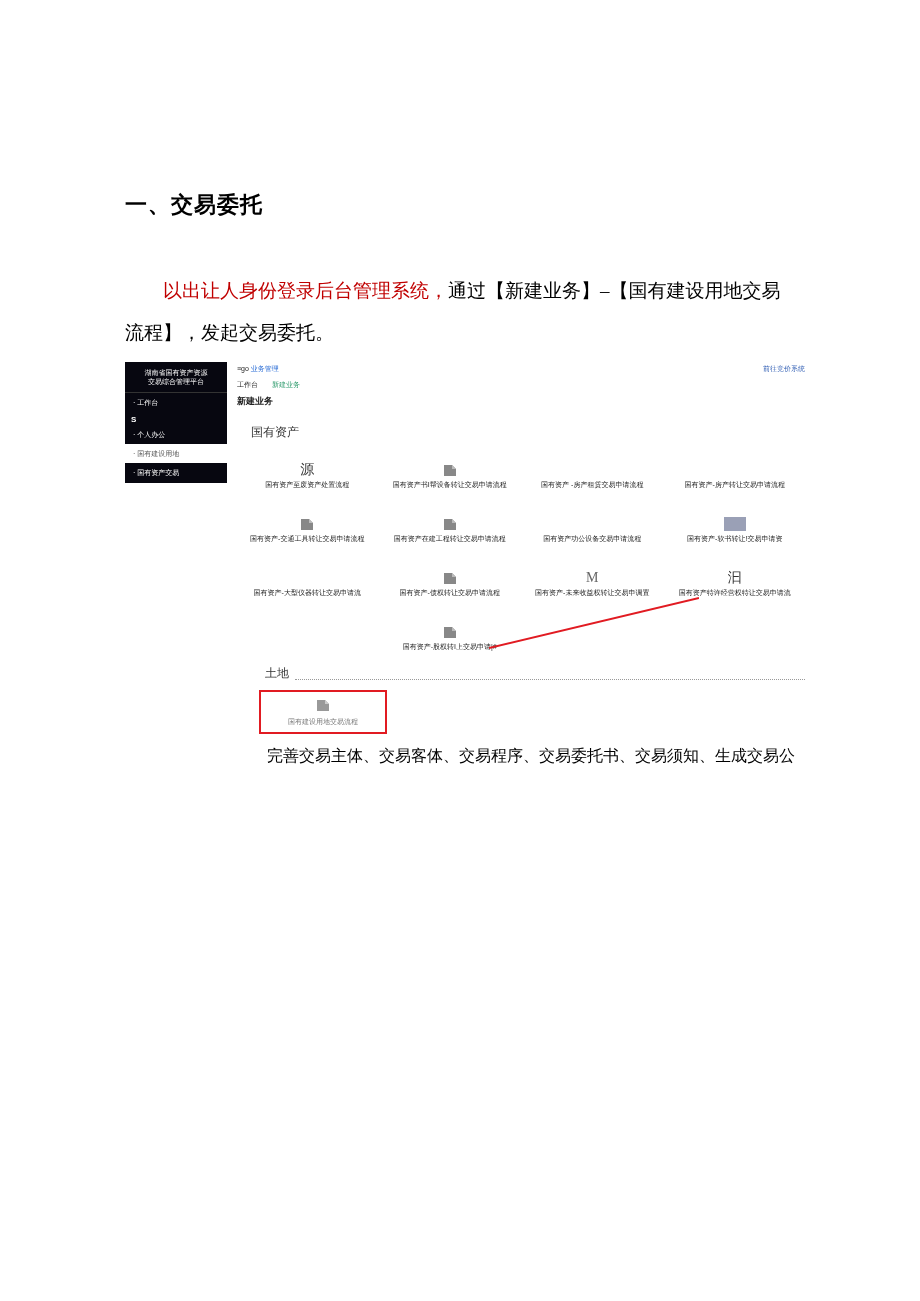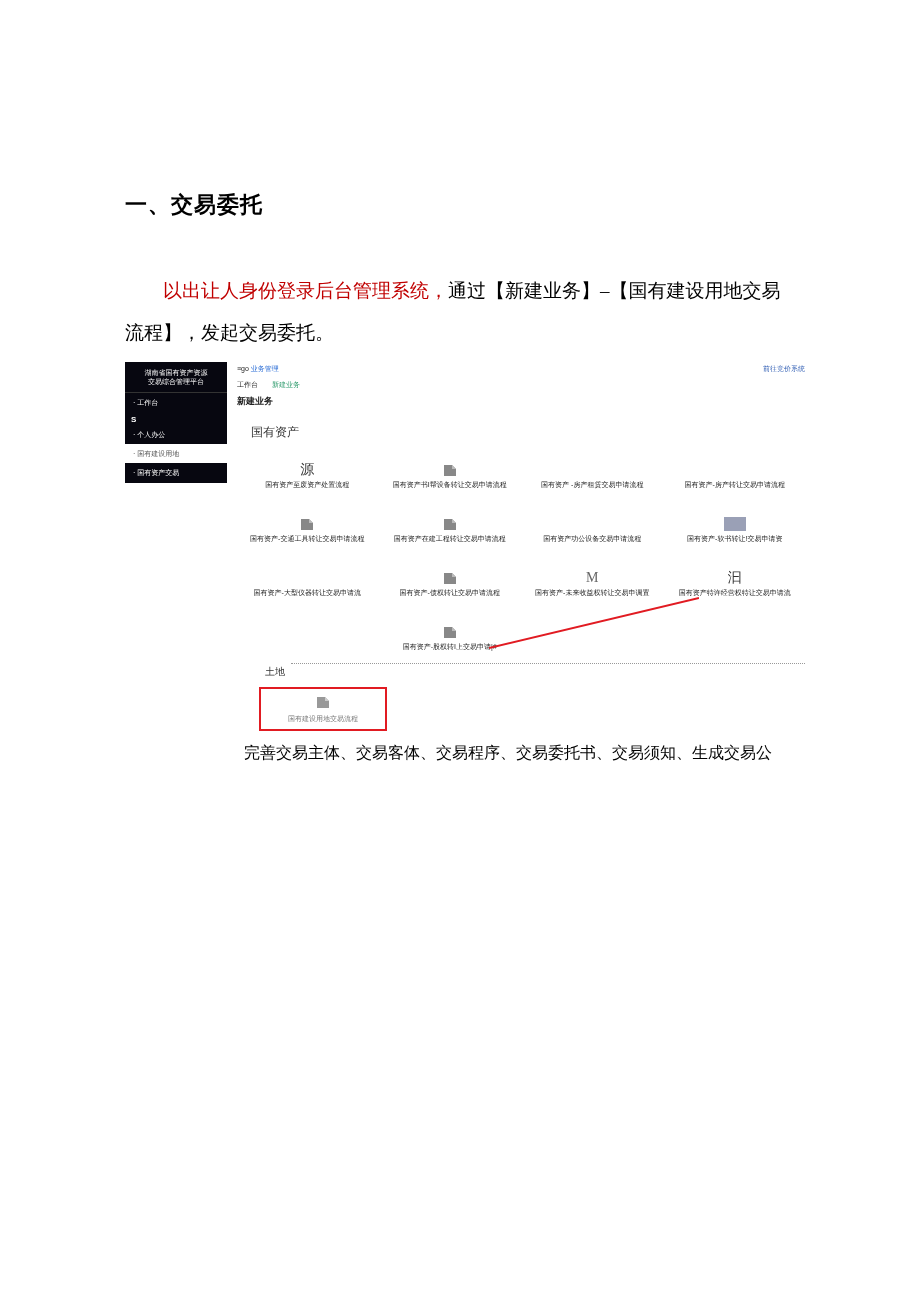--- a/index.html
+++ b/index.html
@@ -159,22 +159,22 @@
     line-height: 1;
   }
   .tile .letter-glyph {
     font-family: serif;
     font-size: 14px;
     color: #666;
     line-height: 1;
   }
   .land-row {
     display: flex;
-    align-items: flex-start;
-    font-size: 10px;
+    align-items: flex-end;
+    font-size: 12px;
     color: #333;
     padding: 4px 0 0 28px;
   }
   .land-row .lbl { padding-right: 6px; background:#fff; position: relative; z-index:2; }
   .land-row .dots {
     flex: 1;
     border-top: 1px dotted #999;
     transform: translateY(-2px);
   }
 
@@ -199,21 +199,21 @@
   .red-line-svg {
     position: absolute;
     left: 262px;
     top: 232px;
     width: 210px;
     height: 58px;
     pointer-events: none;
   }
 
   .after-para {
-    text-align: center;
+    text-align: right;
     font-size: 16px;
     line-height: 2.2;
     padding: 4px 0 0 96px;
   }
 
 </style>
 </head>
 <body>
 
 <div class="content">

